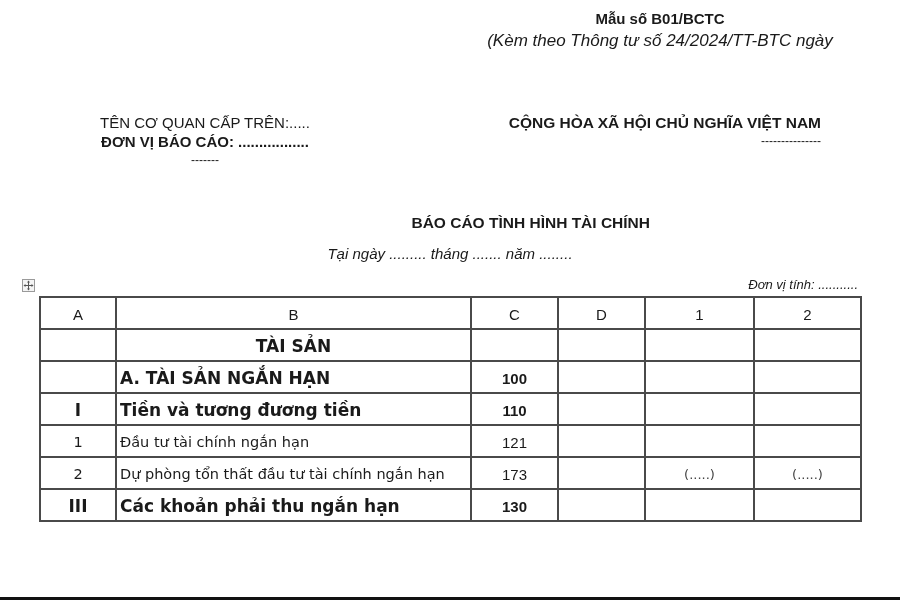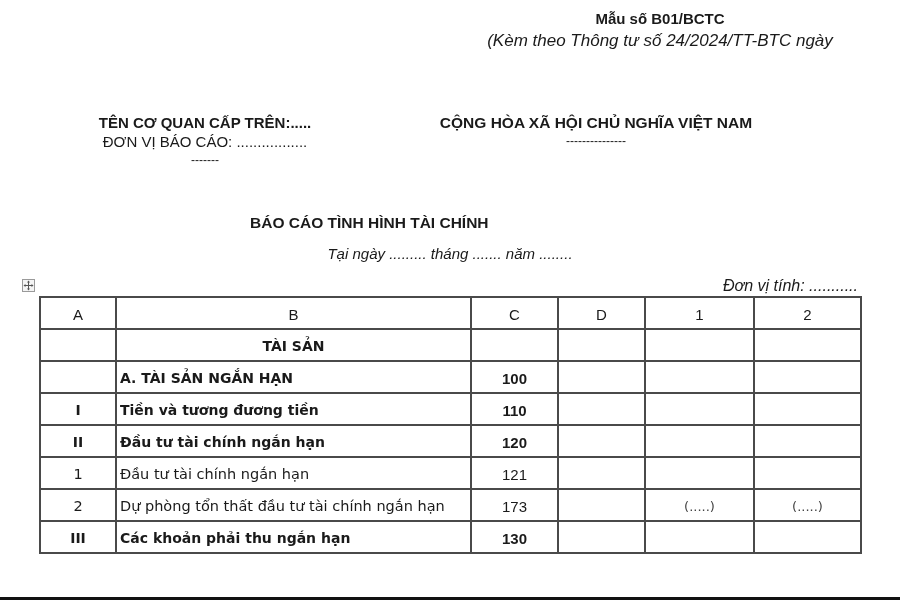--- a/index.html
+++ b/index.html
@@ -28,34 +28,34 @@
       font-style: italic;
       font-size: 17px;
       line-height: 20px;
     }
     .left-header {
       left: 40px; top: 113px; width: 330px;
       text-align: center;
       font-size: 15px;
       line-height: 19px;
     }
-    .left-header .l1 { font-weight: bold; }
-    .left-header .l2 { font-weight: normal; }
+    .left-header .l1 { font-weight: normal; }
+    .left-header .l2 { font-weight: bold; }
     .left-header .l3 { font-size: 12px; line-height: 14px; margin-top: 2px; }
     .right-header {
-      left: 396px; top: 113px; width: 400px;
-      text-align: center;
+      left: 421px; top: 113px; width: 400px;
+      text-align: right;
       font-size: 15.5px;
       line-height: 19px;
       font-weight: bold;
     }
     .right-header .l3 { font-weight: normal; font-size: 12px; line-height: 14px; margin-top: 2px; }
     .report-title {
       left: 250px; top: 214px; width: 400px;
-      text-align: left;
+      text-align: right;
       font-weight: bold;
       font-size: 15.5px;
     }
     .report-date {
       left: 250px; top: 245px; width: 400px;
       text-align: center;
       font-style: italic;
       font-size: 15px;
     }
     .move-handle {
@@ -63,21 +63,21 @@
       width: 13px; height: 13px;
       border: 1px solid #9a9a9a;
       box-sizing: border-box;
       background: #f4f4f4;
       display: flex; align-items: center; justify-content: center;
     }
     .unit-label {
       left: 600px; top: 277px; width: 258px;
       text-align: right;
       font-style: italic;
-      font-size: 16px;
+      font-size: 13px;
     }
     table.report {
       position: absolute;
       left: 39px; top: 296px;
       border-collapse: collapse;
       table-layout: fixed;
       width: 821px;
       font-size: 15px;
     }
     table.report td {
@@ -102,21 +102,21 @@
       font-size: 15px;
       padding-top: 2px;
     }
     table.report tr.body td {
       height: 28px;
       padding-top: 2px;
     }
     td.c-stt { text-align: center; }
     td.c-code { text-align: center; }
     td.c-num { text-align: center; color: #444; font-family: "DejaVu Sans", sans-serif; font-size: 13px; }
-    .bold-dv { font-weight: bold; font-family: "DejaVu Sans", sans-serif; font-size: 14px; }
+    .bold-dv { font-weight: bold; font-family: "DejaVu Sans", sans-serif; font-size: 17px; }
     .regular-dv { font-family: "DejaVu Sans", sans-serif; font-size: 14.5px; }
     .bold-ls { font-weight: bold; }
     .bottom-bar {
       left: 0; top: 597px; width: 900px; height: 3px;
       background: #111;
     }
   </style>
 </head>
 <body>
 
@@ -191,28 +191,20 @@
 
   <tr class="body">
     <td class="c-stt bold-dv">I</td>
     <td class="bold-dv">Tiền và tương đương tiền</td>
     <td class="c-code bold-ls">110</td>
     <td></td>
     <td class="c-num"></td>
     <td class="c-num"></td>
   </tr>
 
-  <tr class="body">
-    <td class="c-stt bold-dv">II</td>
-    <td class="bold-dv">Đầu tư tài chính ngắn hạn</td>
-    <td class="c-code bold-ls">120</td>
-    <td></td>
-    <td class="c-num"></td>
-    <td class="c-num"></td>
-  </tr>
 
   <tr class="body">
     <td class="c-stt regular-dv">1</td>
     <td class="regular-dv">Đầu tư tài chính ngắn hạn</td>
     <td class="c-code">121</td>
     <td></td>
     <td class="c-num"></td>
     <td class="c-num"></td>
   </tr>
 

